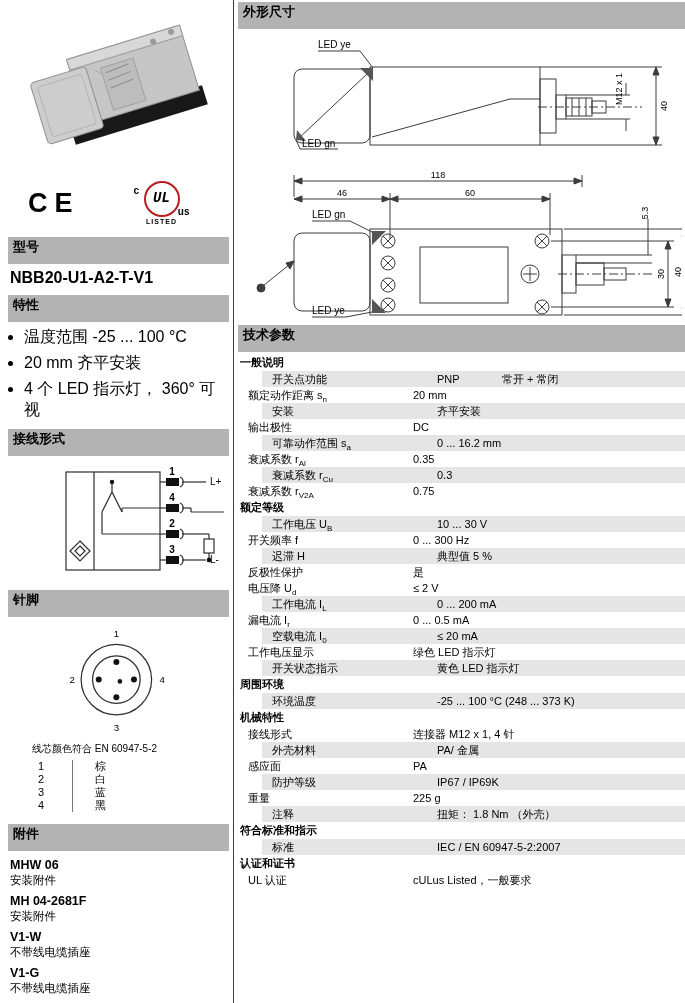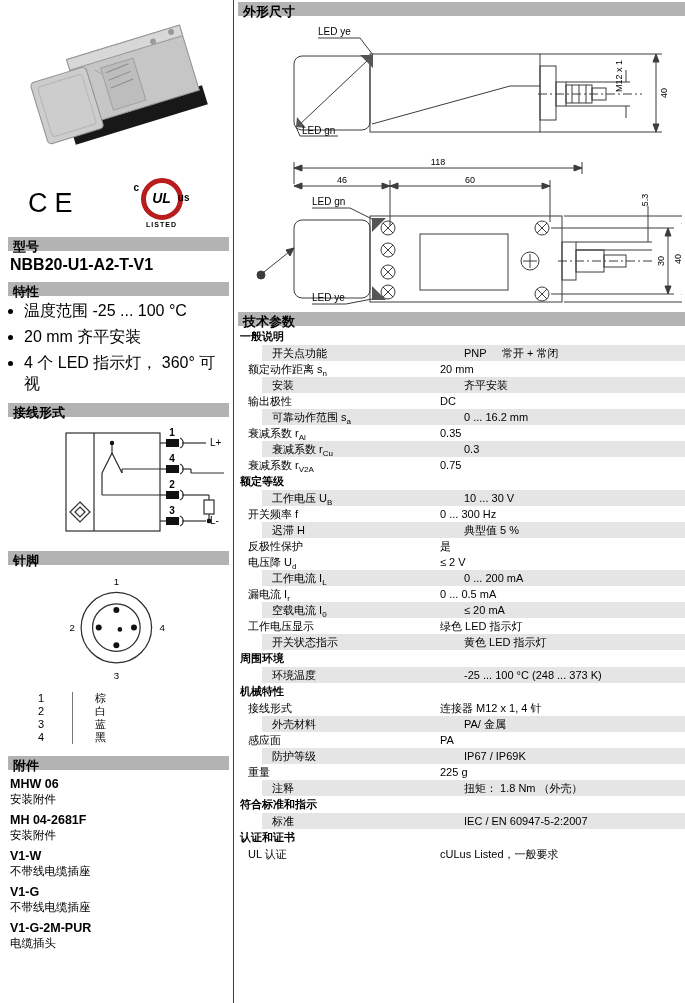--- a/index.html
+++ b/index.html
@@ -2,49 +2,49 @@
 <html><head>
 <meta charset="utf-8">
 <style>
   html,body{margin:0;padding:0;background:#fff;}
   .page{position:relative;width:685px;height:1003px;background:#ffffff;
         font-family:"Liberation Sans",sans-serif;color:#000;overflow:hidden;}
   .leftcol{position:absolute;left:8px;top:0;width:221px;}
   .divider{position:absolute;left:233px;top:0;width:1px;height:1003px;background:#3c3c3c;}
   .rightcol{position:absolute;left:238px;top:0;width:447px;}
 
-  .bar{height:14px;line-height:19px;background:#b3b3b3;font-weight:bold;
+  .bar{height:27px;line-height:19px;background:#b3b3b3;font-weight:bold;
        font-size:13px;padding-left:5px;}
   .photo{margin-top:6px;text-align:center;}
   .logos{margin-top:6px;height:44px;display:flex;align-items:center;padding-left:20px;}
-  .ce{font-size:27px;letter-spacing:7px;font-weight:400;}
+  .ce{font-size:27px;letter-spacing:7px;font-weight:700;}
   .ul-wrap{position:relative;margin-left:52px;width:60px;text-align:center;}
-  .ul-circle{width:32px;height:32px;border:5px solid #b91c1c;border-radius:50%;
-             margin:0 auto;line-height:30px;font-weight:bold;font-style:italic;font-size:14px;}
+  .ul-circle{width:32px;height:32px;border:2px solid #b91c1c;border-radius:50%;
+             margin:0 auto;line-height:30px;font-weight:bold;font-style:italic;font-size:14px;font-family:Liberation Mono, monospace;}
   .ul-c{position:absolute;left:2px;top:4px;font-size:10px;font-weight:bold;}
-  .ul-us{position:absolute;right:2px;top:14px;font-size:10px;font-weight:bold;}
+  .ul-us{position:absolute;right:2px;top:25px;font-size:10px;font-weight:bold;}
   .ul-listed{font-size:7px;font-weight:bold;letter-spacing:1px;margin-top:1px;}
   .model-value{margin-top:5px;font-size:16px;font-weight:bold;padding-left:2px;height:16px;}
   ul.features{margin:5px 0 0 0;padding:0 0 0 16px;font-size:16px;}
   ul.features li{margin-bottom:5px;list-style:disc;}
   .figure{text-align:center;}
   .wire-note{margin:2px 0 0 24px;font-size:10px;height:14px;}
   .wiretable{margin:4px 0 0 30px;width:150px;}
   .wrow{display:flex;height:13px;line-height:13px;font-size:11px;}
   .wpin{width:34px;}
   .wcol{border-left:1px solid #777;padding-left:22px;flex:1;}
   .accname{margin-top:7px;font-size:12.5px;font-weight:bold;height:15px;padding-left:2px;}
   .accdesc{margin-top:0;font-size:11.5px;height:14px;padding-left:2px;}
 
   .ttable{margin-top:2px;font-size:11px;}
   .tsec{font-weight:bold;line-height:17px;height:17px;padding-left:2px;}
   .trow{position:relative;height:16px;line-height:16px;padding-left:10px;}
   .trow.shaded{background:#e5e5e5;margin-left:24px;}
   .tlab sub{font-size:8px;}
-  .tval{position:absolute;left:202px;top:0;}
+  .tval{position:absolute;left:175px;top:0;}
   .tval2{position:absolute;left:240px;top:0;}
 
   svg text{font-family:"Liberation Sans",sans-serif;fill:#000;}
   .dim-svg{display:block;margin:8px auto 0 auto;}
 </style>
 </head>
 <body>
 
 <div class="page">
 
@@ -169,20 +169,21 @@
           <circle cx="86" cy="64" r="2.6"></circle>
         </g>
         <g font-size="11" text-anchor="middle">
           <text x="82" y="14">1</text>
           <text x="32" y="66">2</text>
           <text x="82" y="120">3</text>
           <text x="134" y="66">4</text>
         </g>
       </svg>
     </div>
+    <div class="wire-note">线芯颜色符合 EN 60947-5-2</div>
     <div class="wiretable">
         <div class="wrow">
           <span class="wpin">1</span>
           <span class="wcol">棕</span>
         </div>
         <div class="wrow">
           <span class="wpin">2</span>
           <span class="wcol">白</span>
         </div>
         <div class="wrow">

